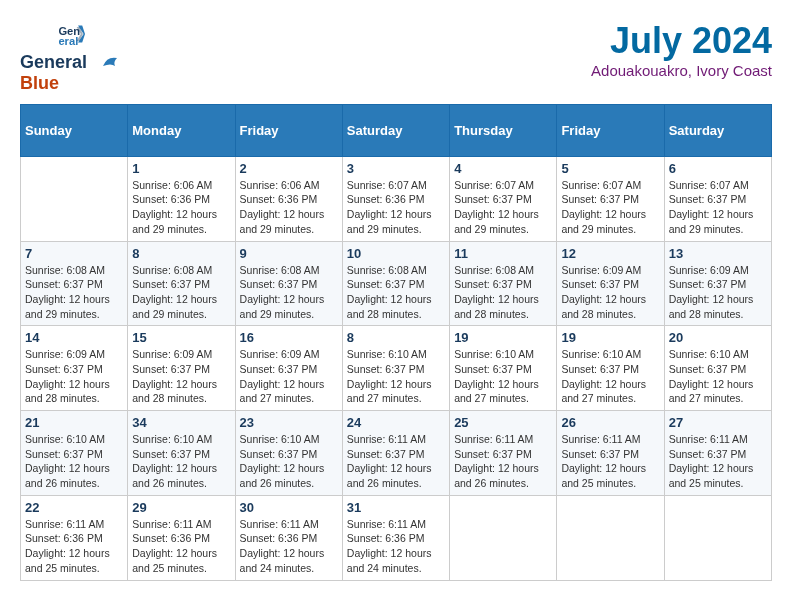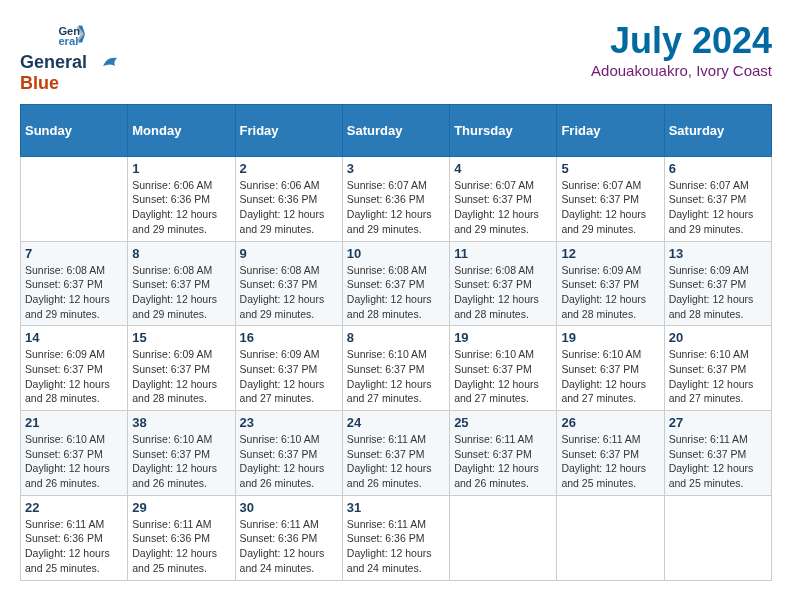--- a/index.html
+++ b/index.html
@@ -273,21 +273,21 @@
       </tr>
       <tr>
         <td>
           <span class="day-num">21</span>
           <div class="day-info" style="white-space: pre-line;">Sunrise: 6:10 AM
 Sunset: 6:37 PM
 Daylight: 12 hours
 and 26 minutes.</div>
         </td>
         <td>
-          <span class="day-num">38</span>
+          <span class="day-num">34</span>
           <div class="day-info" style="white-space: pre-line;">Sunrise: 6:10 AM
 Sunset: 6:37 PM
 Daylight: 12 hours
 and 26 minutes.</div>
         </td>
         <td>
           <span class="day-num">23</span>
           <div class="day-info" style="white-space: pre-line;">Sunrise: 6:10 AM
 Sunset: 6:37 PM
 Daylight: 12 hours

